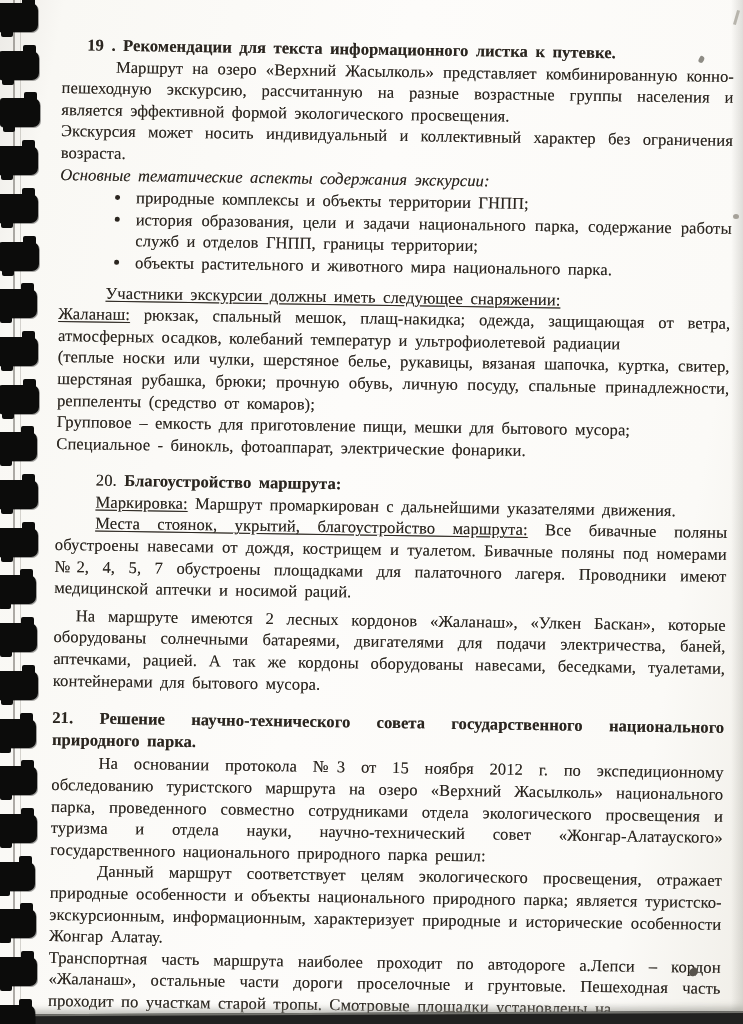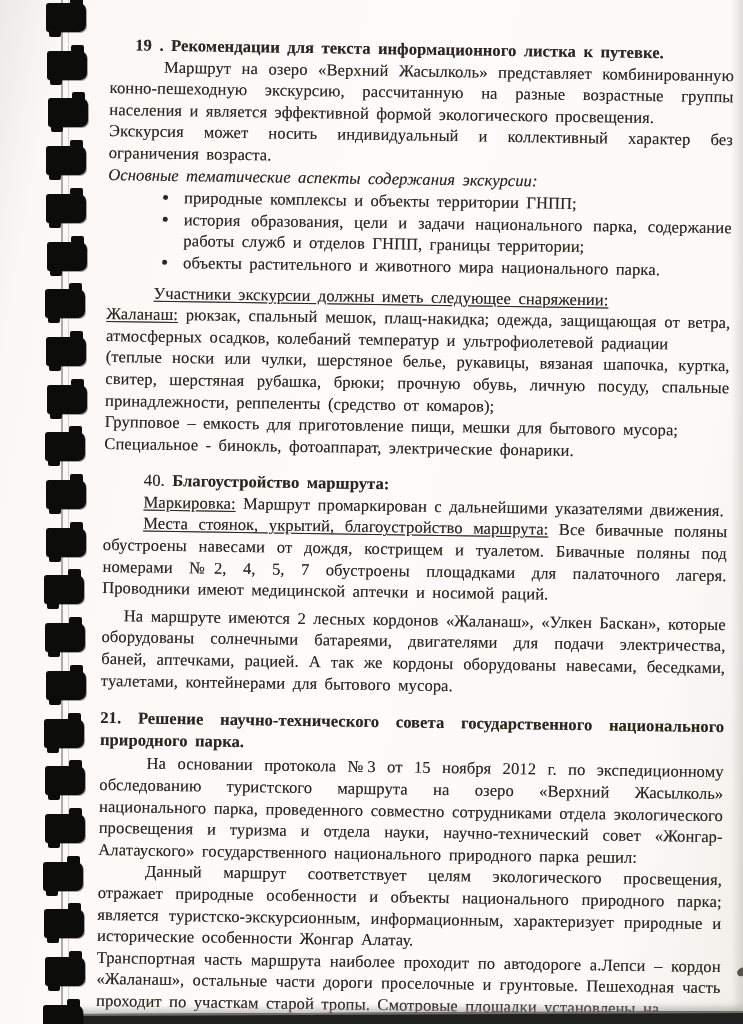--- a/index.html
+++ b/index.html
@@ -2,21 +2,21 @@
 <html><head>
 <meta charset="utf-8">
 <style>
   html,body{margin:0;padding:0;}
   body{
     width:743px;height:1024px;overflow:hidden;position:relative;
     background:linear-gradient(100deg,#eceae6 0%,#f9f8f4 7%,#fdfcfa 45%,#fbfaf7 85%,#f1efe9 99%);
     font-family:"Liberation Serif","DejaVu Serif",serif;
     color:#2b2620;
   }
-  .paper{position:absolute;inset:0;margin-left:48px;}
+  .paper{position:absolute;inset:0;}
   
   .binding{position:absolute;left:0;top:0;bottom:0;width:48px;z-index:5;}
   .spine-line{position:absolute;left:13px;top:0;bottom:0;width:2px;background:rgba(95,92,86,.5);}
   .spine-line2{position:absolute;left:20px;top:0;bottom:0;width:1px;background:rgba(140,137,130,.35);}
   .loop{position:absolute;width:40px;height:29px;background:#0c0c0b;border-radius:3px 7px 7px 3px;
         box-shadow:1px 1px 0 rgba(0,0,0,.35);}
   .loop::before{content:"";position:absolute;top:-6px;right:3px;width:13px;height:9px;background:#0c0c0b;border-radius:2px 2px 0 0;}
   .loop::after{content:"";position:absolute;bottom:-5px;left:3px;width:12px;height:7px;background:#0c0c0b;border-radius:0 0 2px 2px;}
   
   .content{
@@ -104,21 +104,21 @@
     <p class="ind47 mt-eq"><span class="u">Участники экскурсии должны иметь следующее снаряжении:</span></p>
 
     <p><span class="u">Жаланаш:</span> <span>рюкзак, спальный мешок, плащ-накидка; одежда, защищающая от ветра, атмосферных осадков, колебаний температур и ультрофиолетевой радиации</span></p>
 
     <p>(теплые носки или чулки, шерстяное белье, рукавицы, вязаная шапочка, куртка, свитер, шерстяная рубашка, брюки; прочную обувь, личную посуду, спальные принадлежности, реппеленты (средство от комаров);</p>
 
     <p>Групповое – емкость для приготовление пищи, мешки для бытового мусора;</p>
 
     <p>Специальное - бинокль, фотоаппарат, электрические фонарики.</p>
 
-    <p class="ind40 mt-s20"><span>40.</span> <span class="bold">Благоустройство маршрута:</span></p>
+    <p class="ind40 mt-s20"><span>20.</span> <span class="bold">Благоустройство маршрута:</span></p>
 
     <p class="ind40"><span class="u">Маркировка:</span> <span>Маршрут промаркирован с дальнейшими указателями движения.</span></p>
 
     <p class="ind40"><span class="u">Места стоянок, укрытий, благоустройство маршрута:</span> <span>Все бивачные поляны обустроены навесами от дождя, кострищем и туалетом. Бивачные поляны под номерами №2, 4, 5, 7 обустроены площадками для палаточного лагеря. Проводники имеют медицинской аптечки и носимой раций.</span></p>
 
     <p class="ind22 mt-cord">На маршруте имеются 2 лесных кордонов «Жаланаш», «Улкен Баскан», которые оборудованы солнечными батареями, двигателями для подачи электричества, баней, аптечками, рацией. А так же кордоны оборудованы навесами, беседками, туалетами, контейнерами для бытового мусора.</p>
 
     <p class="bold mt-s21">21. Решение научно-технического совета государственного национального природного парка.</p>
 
     <p class="ind47">На основании протокола №3 от 15 ноября 2012 г. по экспедиционному обследованию туристского маршрута на озеро «Верхний Жасылколь» национального парка, проведенного совместно сотрудниками отдела экологического просвещения и туризма и отдела науки, научно-технический совет «Жонгар-Алатауского» государственного национального природного парка решил:</p>

